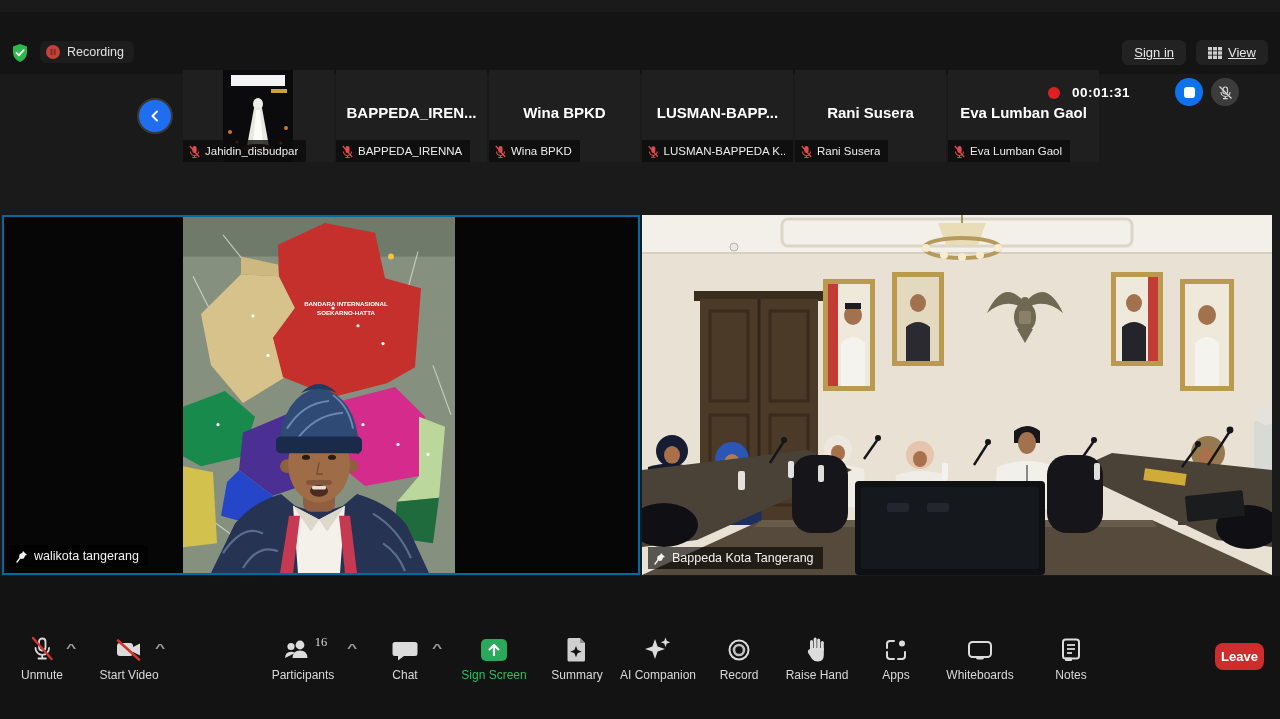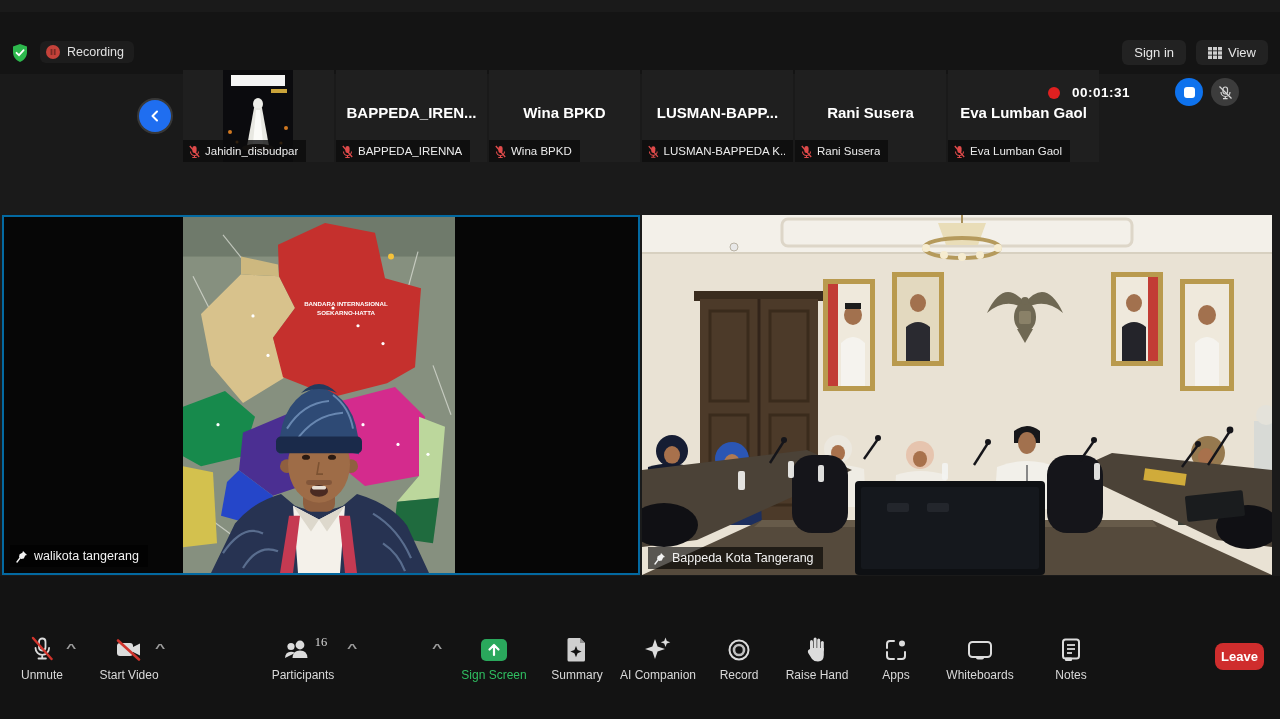--- a/index.html
+++ b/index.html
@@ -8,21 +8,21 @@
   .screen { position:relative; width:1280px; height:719px; background:#1a1a1a; }
 
   
   .topbar { position:absolute; left:0; top:12px; width:1280px; height:62px; background:#141414; }
   .shield { position:absolute; left:10px; top:31px; width:20px; height:20px; }
   .rec-ind { position:absolute; left:40px; top:29px; display:flex; align-items:center; gap:7px;
              background:#1d1d1d; border-radius:6px; padding:4px 10px 4px 6px; }
   .rec-ind span { color:#e0e0e0; font-size:12.5px; }
   .tb-right { position:absolute; right:12px; top:28px; display:flex; gap:10px; }
   .tb-btn { background:#222; border-radius:6px; padding:5px 12px; color:#e6e6e6; font-size:13px;
-            display:flex; align-items:center; gap:6px; cursor:default; }
+            display:flex; align-items:center; gap:6px; cursor:default;text-decoration:underline; }
 
   
   .strip-nav { position:absolute; left:139px; top:100px; width:32px; height:32px; border-radius:50%;
                background:#1f6ef0; display:flex; align-items:center; justify-content:center;
                box-shadow:0 0 0 2px #ffffff22; }
   .filmstrip { position:absolute; left:183px; top:70px; height:92px; display:flex; gap:2px; }
   .thumb { position:relative; width:151px; height:92px; background:#1f1f1f; overflow:hidden; }
   .thumb .center-name { position:absolute; left:0; right:0; top:34px; text-align:center;
                         color:#fff; font-weight:bold; font-size:15px; white-space:nowrap; }
   .thumb .vid { position:absolute; left:40px; top:0; width:70px; height:92px; }
@@ -462,20 +462,28 @@
           <path d="M10.5 20 Q11 12.6 18 12.6 Q25 12.6 25.5 20 Z" fill="#dcdcdc"></path>
           <circle cx="9" cy="8.5" r="3.6" fill="#dcdcdc"></circle>
           <path d="M3 20 Q3.4 13.8 9 13.8 Q11.5 13.8 13 15" fill="#dcdcdc"></path>
         </svg>
         <span class="count">16</span>
       </div>
       <div class="lbl">Participants</div>
     </div>
     <div class="chev" style="left:349px">^</div>
 
+    <div class="tool" style="left:405px">
+      <div class="ic">
+        <svg width="26" height="24" viewBox="0 0 26 24">
+          <path d="M3 4 h20 a2.5 2.5 0 0 1 2.5 2.5 v9 a2.5 2.5 0 0 1 -2.5 2.5 H12 L6 22.5 V18 H3 A2.5 2.5 0 0 1 .5 15.5 v-9 A2.5 2.5 0 0 1 3 4 Z" fill="#dcdcdc"></path>
+        </svg>
+      </div>
+      <div class="lbl">Chat</div>
+    </div>
     <div class="chev" style="left:434px">^</div>
 
     <div class="tool green" style="left:494px">
       <div class="ic">
         <svg width="28" height="24" viewBox="0 0 28 24">
           <rect x="1" y="1" width="26" height="22" rx="5" fill="#2aa85c"></rect>
           <path d="M14 17 V7 M14 7 L9.5 11.5 M14 7 L18.5 11.5" stroke="#fff" stroke-width="2.2" fill="none" stroke-linecap="round" stroke-linejoin="round"></path>
         </svg>
       </div>
       <div class="lbl">Sign Screen</div>

